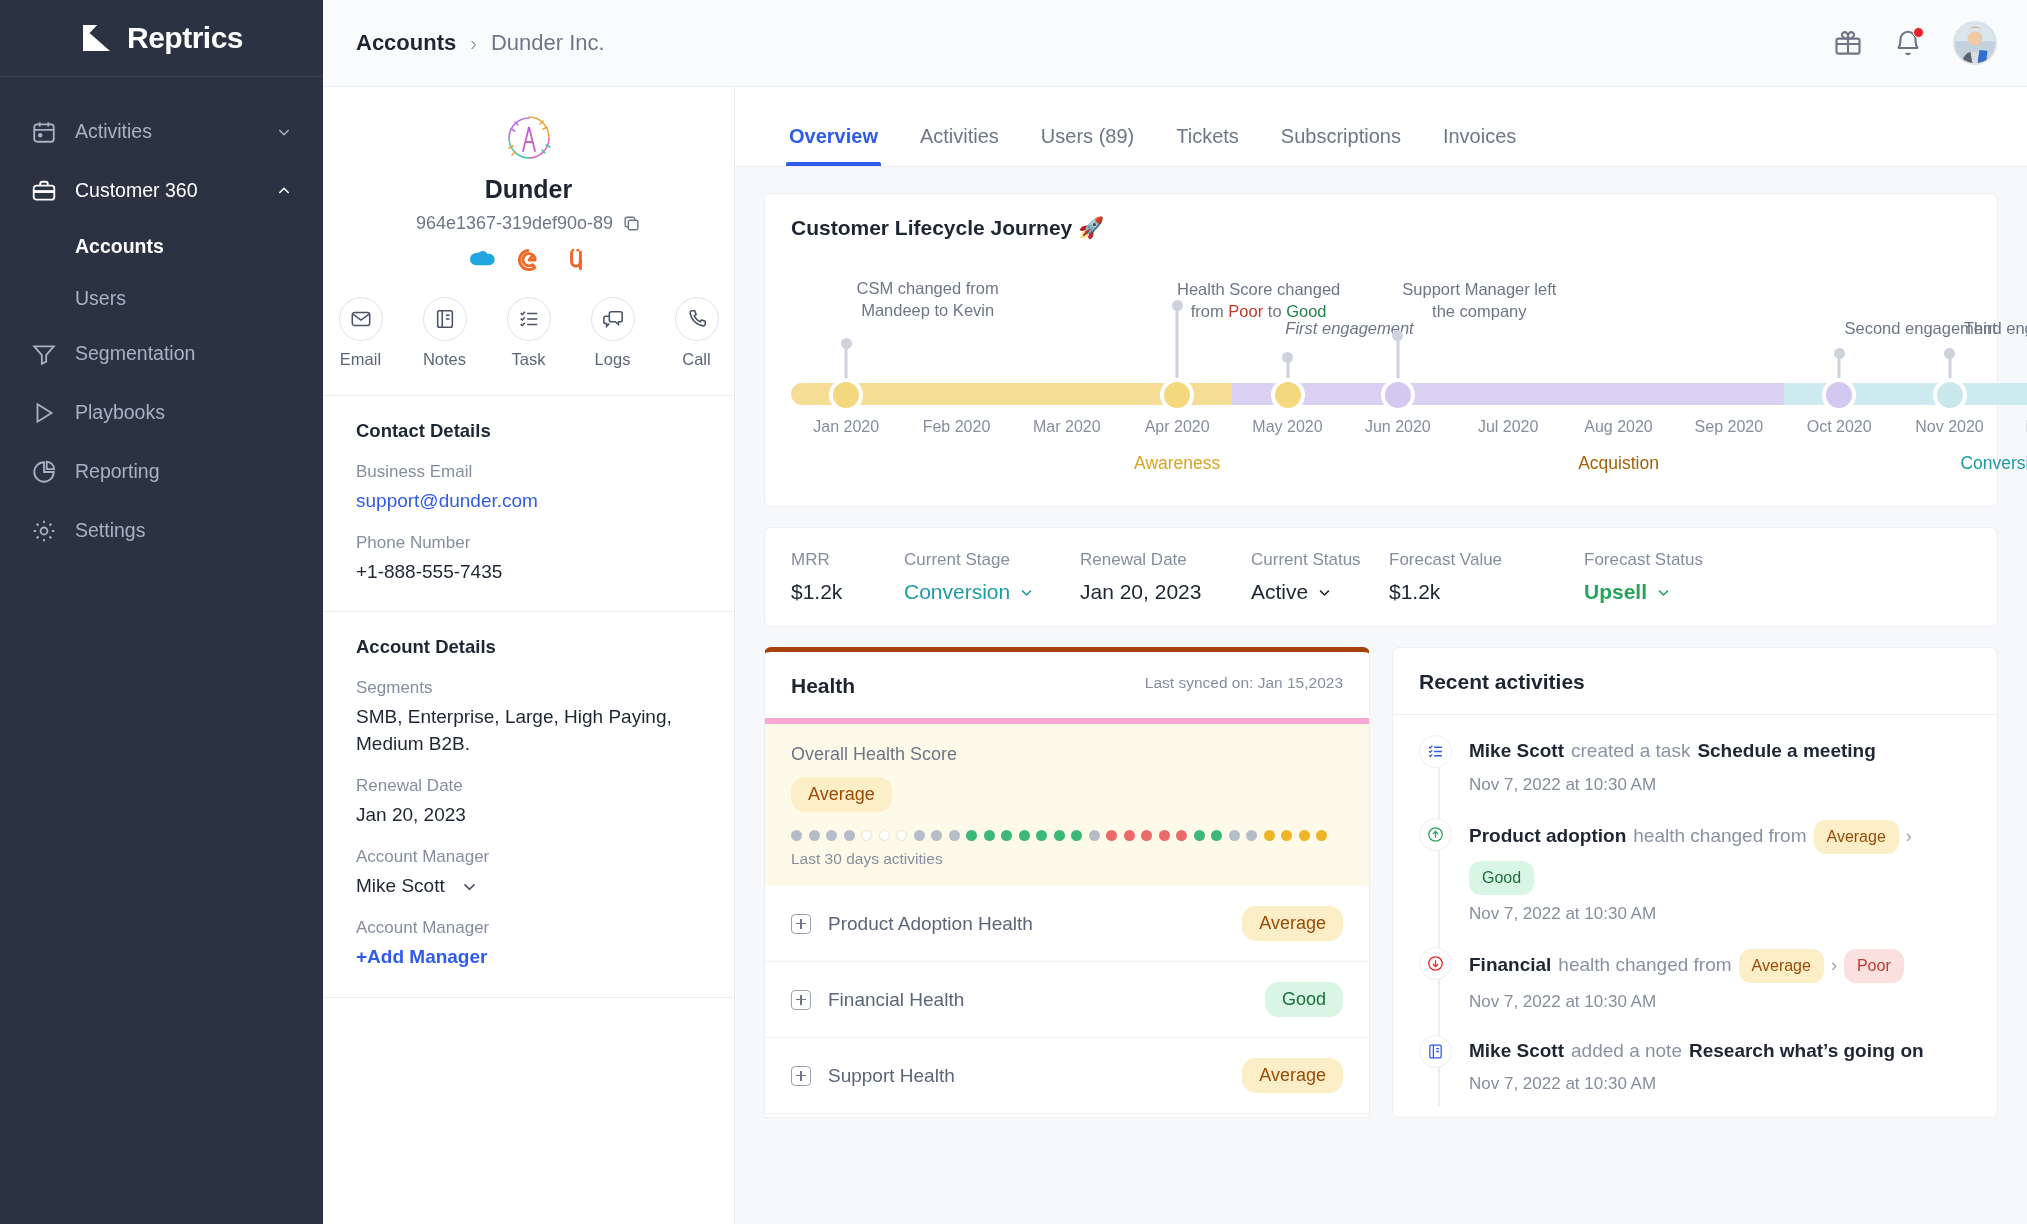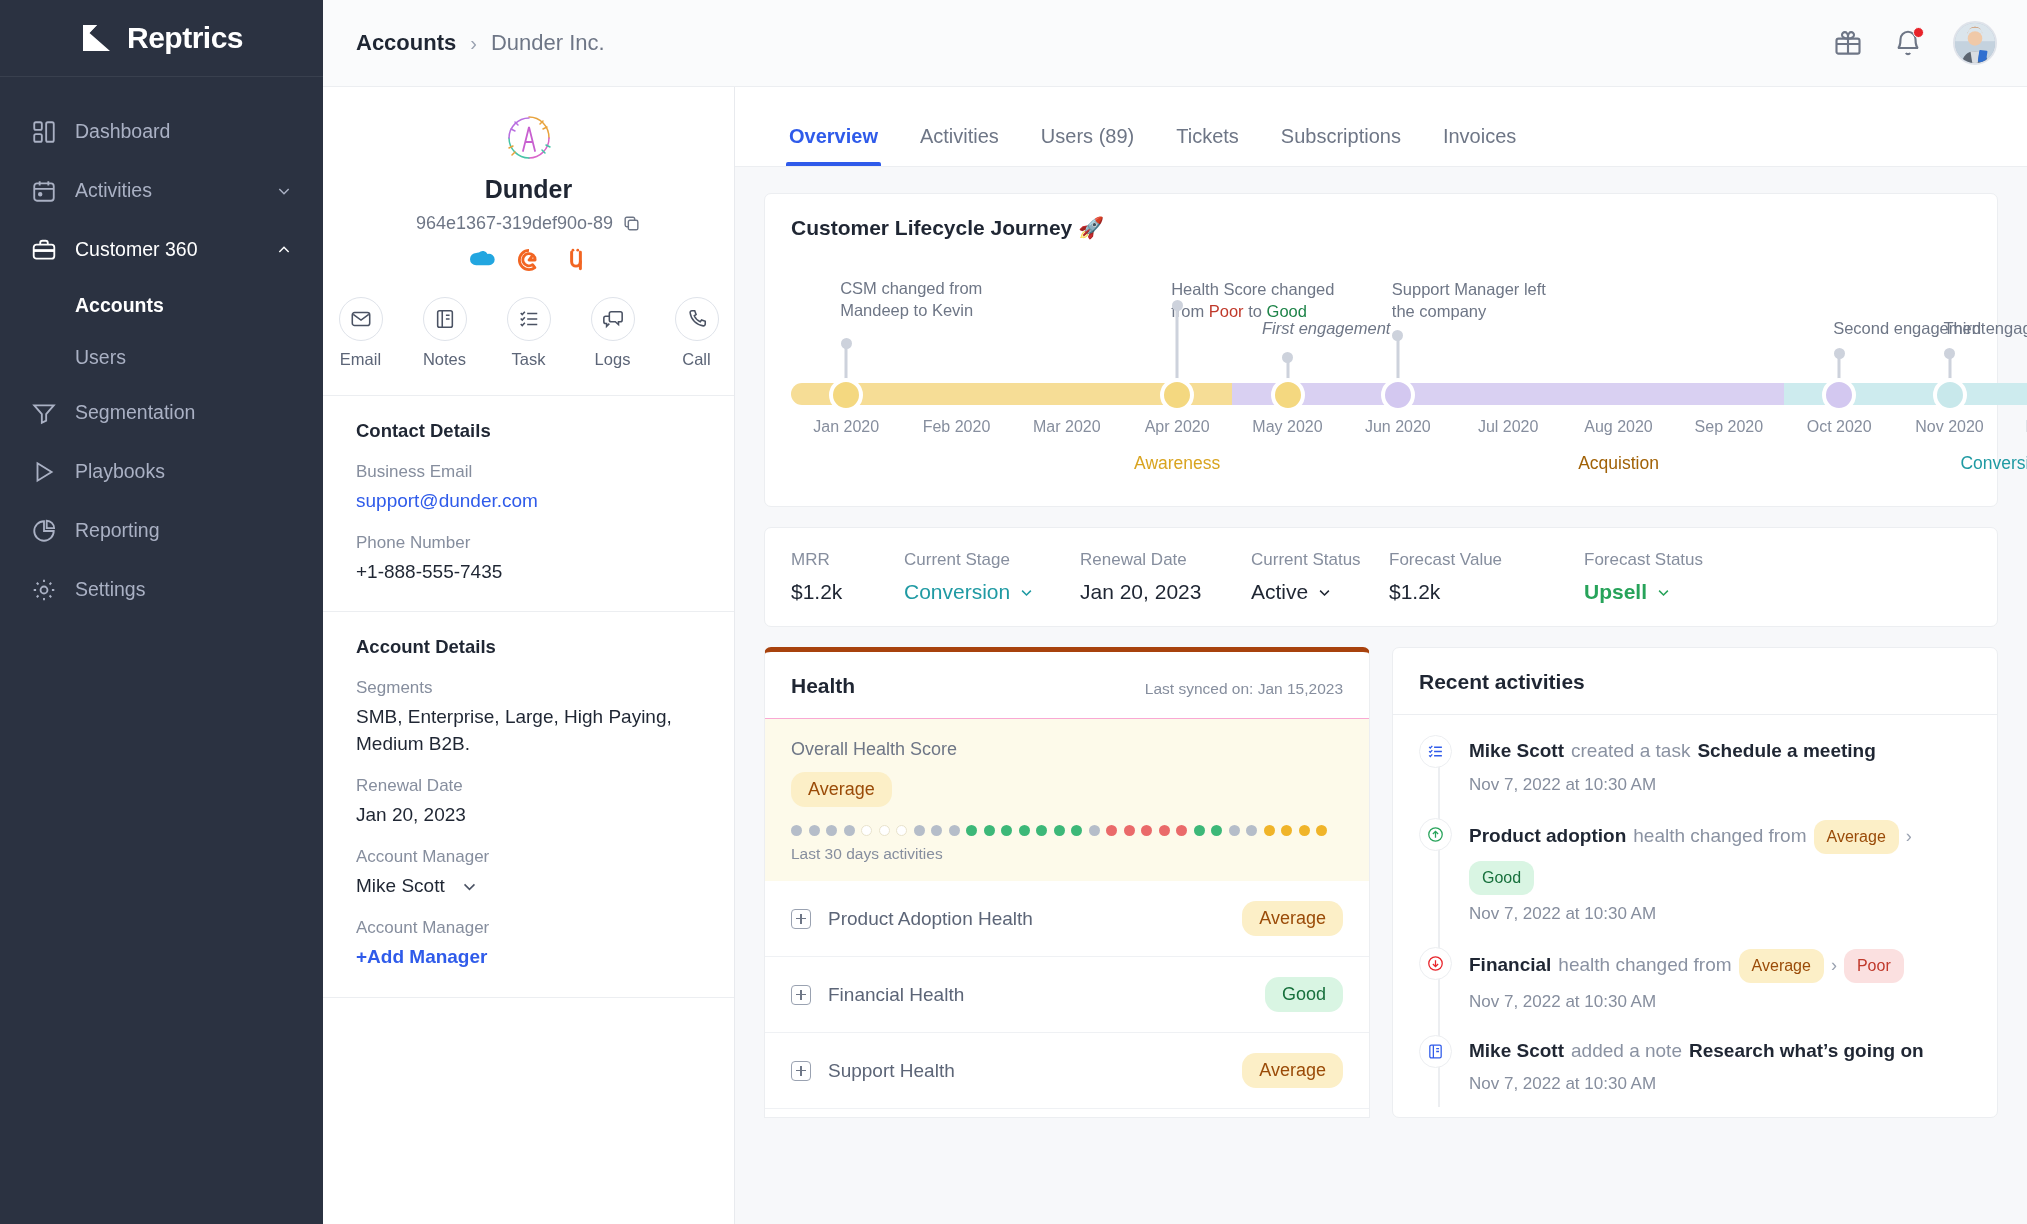--- a/index.html
+++ b/index.html
@@ -124,21 +124,21 @@
     content: ""; position: absolute; left: 18px; right: 18px; bottom: 0;
     height: 4px; background: #2f5bea; border-radius: 2px 2px 0 0;
   }
   .main-scroll { flex: 1; padding: 26px 29px 0 29px; overflow: hidden; }
 
   .card { background: #ffffff; border-radius: 7px; border: 1px solid #eceef1; }
 
   
   .journey { padding: 22px 26px 26px; margin-bottom: 20px; }
   .journey-title { font-size: 21px; font-weight: bold; color: #1f2633; margin-bottom: 30px; }
-  .tl { position: relative; height: 210px; }
+  .tl { position: relative; height: 210px; text-align: center; }
   .tl-bar { position: absolute; left: 0; right: 0; top: 113px; height: 22px; }
   .tl-seg { position: absolute; top: 0; height: 22px; }
   .tl-seg.first { border-radius: 11px 0 0 11px; }
   .tl-seg.last { border-radius: 0 11px 11px 0; }
   .tl-node {
     position: absolute; top: 108px; width: 34px; height: 34px;
     border-radius: 50%; transform: translateX(-50%);
     border: 4px solid #ffffff; cursor: pointer; z-index: 3;
   }
   .tl-stem {
@@ -171,22 +171,22 @@
   .metric-label { font-size: 17px; color: #868e9e; margin-bottom: 10px; }
   .metric-val { font-size: 21px; color: #1f2633; display: flex; align-items: center; gap: 9px; }
   .metric-val.teal { color: #1f9aa3; }
   .metric-val.green { color: #27a35a; font-weight: bold; }
   .mini-chev { width: 15px; height: 15px; display:block; }
 
   
   .lower { display: flex; gap: 22px; }
   .health-card { flex: 1 1 0; min-width: 0; border-top: 5px solid #a8420d; border-radius: 7px 7px 0 0; overflow: hidden; }
   .health-head {
-    display: flex; align-items: flex-end; justify-content: space-between;
-    padding: 22px 26px 20px; border-bottom: 1px solid #f9a8d4;
+    display: flex; align-items: flex-start; justify-content: space-between;
+    padding: 22px 26px 20px; border-bottom: 6px solid #f9a8d4;
   }
   .health-title { font-size: 21px; font-weight: bold; color: #1f2633; }
   .health-sync { font-size: 15.5px; color: #868e9e; }
   .health-score { background: #fdfaea; padding: 20px 26px 18px; }
   .score-label { font-size: 18px; color: #6e7686; margin-bottom: 12px; }
   .pill {
     display: inline-block; border-radius: 14px;
     padding: 7px 17px; font-size: 18px; font-weight: normal;
   }
   .pill.average { background: #fcefc7; color: #9a4b08; }
@@ -247,28 +247,20 @@
         <svg class="logo-mark" viewBox="0 0 36 36">
           <path d="M3 5 h14 a0 0 0 0 1 0 0 l-7.5 8 L30 31 H3 Z" fill="#ffffff"></path>
           <path d="M3 5 h14 l-14 14 Z" fill="#ffffff"></path>
         </svg>
         <span class="logo-text">Reptrics</span>
       </div>
     </div>
 
     <nav class="nav">
 
-      <div class="nav-item">
-        <svg class="nav-ico" viewBox="0 0 24 24" fill="none" stroke="#aab1c4" stroke-width="1.7">
-          <rect x="3" y="3" width="7" height="7" rx="1.5"></rect>
-            <rect x="3" y="14" width="7" height="7" rx="1.5"></rect>
-          <rect x="14" y="3" width="7" height="18" rx="1.5"></rect>
-        </svg>
-        <span>Dashboard</span>
-      </div>
 
       <div class="nav-item">
         <svg class="nav-ico" viewBox="0 0 24 24" fill="none" stroke="#aab1c4" stroke-width="1.7">
           <rect x="3" y="5" width="18" height="16" rx="2.5"></rect>
             <path d="M3 10h18M8 3v4M16 3v4"></path>
             <circle cx="8.5" cy="15" r="1.2" fill="#aab1c4"></circle>
         </svg>
         <span>Activities</span>
         <svg class="chev" viewBox="0 0 24 24" fill="none" stroke="#aab1c4" stroke-width="2.2">
             <path d="M5 9l7 7 7-7"></path>

